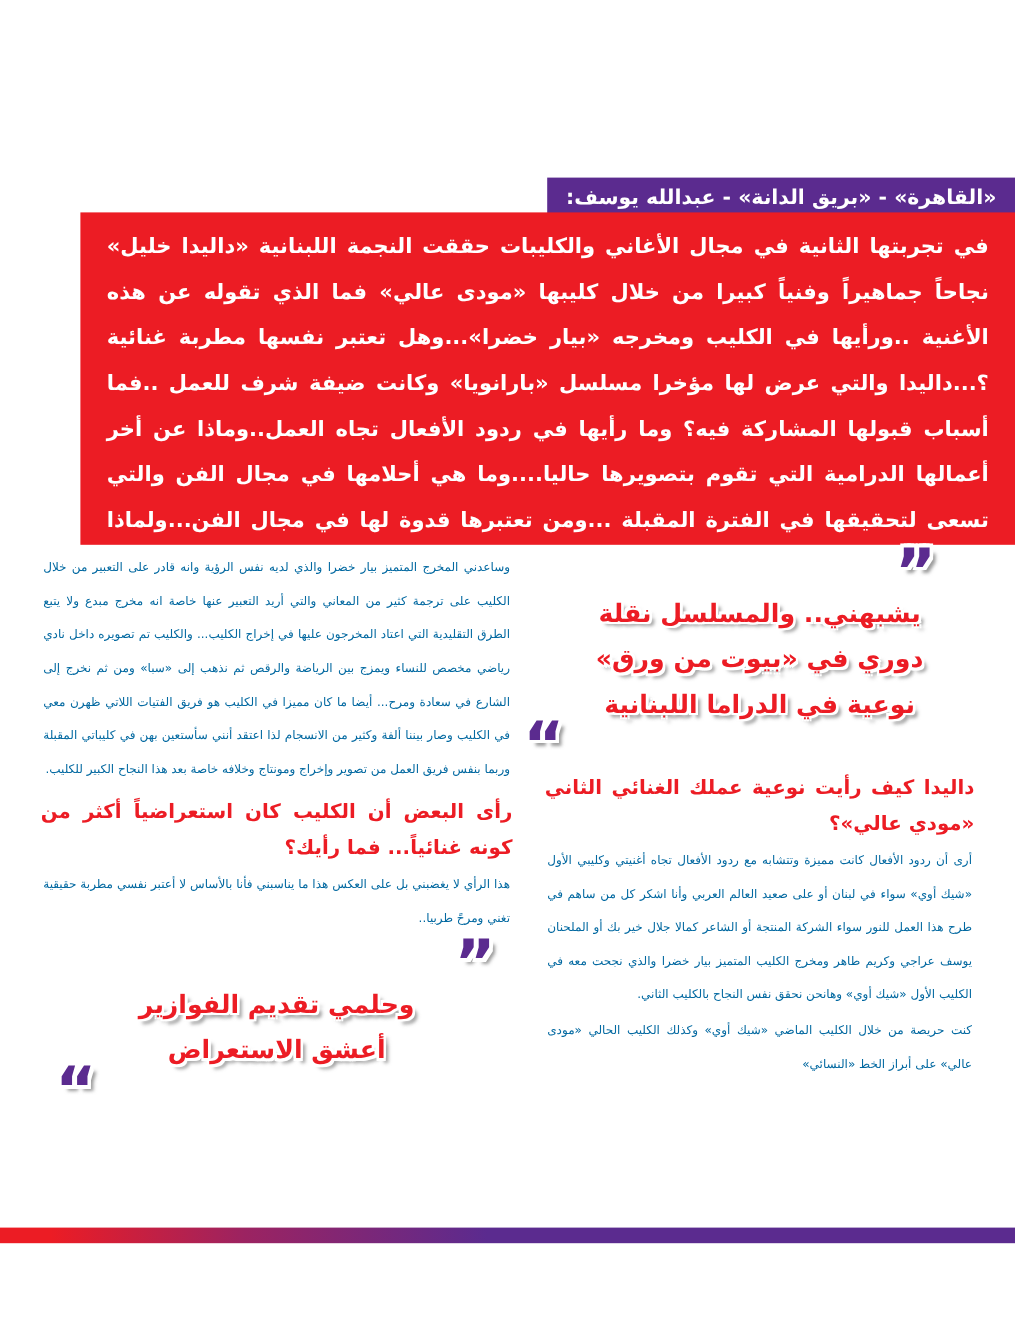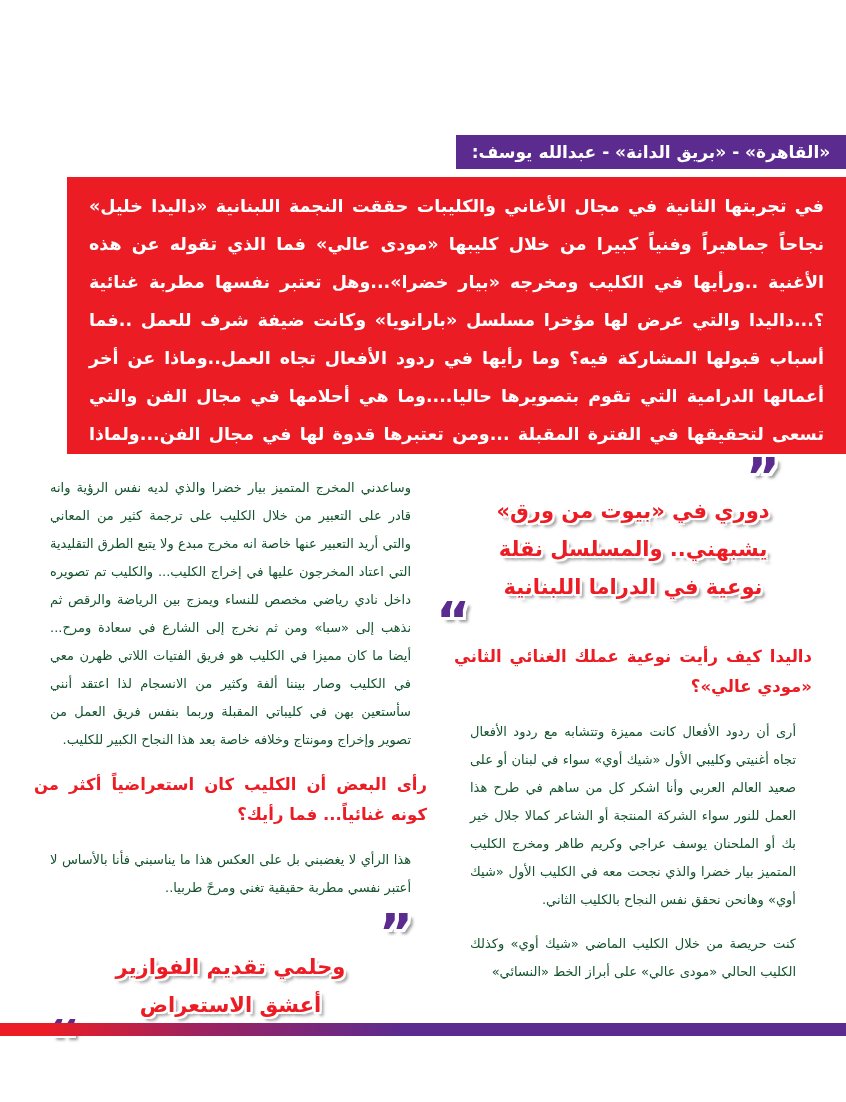--- a/index.html
+++ b/index.html
@@ -7,21 +7,21 @@
     position:relative;
     width:846px;height:1102px;
     margin:0 auto;
     background:#ffffff;
     overflow:hidden;
     font-family:"DejaVu Sans",sans-serif;
     direction:rtl;
   }
   
   .byline-bar{
-    position:absolute;top:135px;left:456px;width:390px;height:34px;
+    position:absolute;top:148px;left:456px;width:390px;height:34px;
     background:var(--purple,#5b2b8f);
     color:#ffffff;font-weight:bold;font-size:17px;line-height:34px;
     text-align:center;
   }
   
   .intro-box{
     position:absolute;top:177px;left:67px;width:779px;height:277px;
     background:var(--red,#ec1c24);
     box-sizing:border-box;
     padding:10px 22px 0 22px;
@@ -30,22 +30,22 @@
     overflow:hidden;
   }
   
   .columns{
     position:absolute;top:458px;left:34px;width:778px;height:565px;
     display:flex;gap:27px;
   }
   .col-right{width:358px;flex:0 0 358px;}
   .col-left{flex:1;}
   .body-text{
-    color:#14532d;font-size:13px;line-height:28px;text-align:justify;
-    margin:16px;
+    color:#0369a1;font-size:10px;line-height:28px;text-align:justify;
+    margin:2px;
   }
   .question{
     color:var(--red,#ec1c24);font-weight:bold;
     font-size:16.5px;line-height:30px;text-align:justify;
     margin:6px 0 0 0;
   }
   
   .pq-text{
     color:var(--red,#ec1c24);font-weight:bold;
     font-size:21px;line-height:38px;text-align:center;
@@ -87,22 +87,22 @@
 
   <div class="intro-box">
     <span>في تجربتها الثانية في مجال الأغاني والكليبات حققت النجمة اللبنانية «داليدا خليل» نجاحاً جماهيراً وفنياً كبيرا من خلال كليبها «مودى عالي» فما الذي تقوله عن هذه الأغنية ..ورأيها في الكليب ومخرجه «بيار خضرا»...وهل تعتبر نفسها مطربة غنائية ؟...داليدا والتي عرض لها مؤخرا مسلسل «بارانويا» وكانت ضيفة شرف للعمل ..فما أسباب قبولها المشاركة فيه؟ وما رأيها في ردود الأفعال تجاه العمل..وماذا عن أخر أعمالها الدرامية التي تقوم بتصويرها حاليا....وما هي أحلامها في مجال الفن والتي تسعى لتحقيقها في الفترة المقبلة ...ومن تعتبرها قدوة لها في مجال الفن...ولماذا تحرص على أن تكون حياتها الشخصية بعيدة عن الإعلام والأضواء..هذا وغيره من الأمور نتناولها من خلال السطور التالية..</span>
   </div>
 
   <div class="columns">
 
     <div class="col-right">
       <div class="pull-quote-right">
         <div class="qmark close">”</div>
+        <div class="pq-text">يشبهني.. والمسلسل نقلة</div>
         <div class="pq-text">دوري في «بيوت من ورق»</div>
-        <div class="pq-text">يشبهني.. والمسلسل نقلة</div>
         <div class="pq-text">نوعية في الدراما اللبنانية</div>
         <div class="qmark open">“</div>
       </div>
       <p class="question">داليدا كيف رأيت نوعية عملك الغنائي الثاني «مودي عالي»؟</p>
       <p class="body-text">أرى أن ردود الأفعال كانت مميزة وتتشابه مع ردود الأفعال تجاه أغنيتي وكليبي الأول «شيك أوي» سواء في لبنان أو على صعيد العالم العربي وأنا اشكر كل من ساهم في طرح هذا العمل للنور سواء الشركة المنتجة أو الشاعر كمالا جلال خير بك أو الملحنان يوسف عراجي وكريم طاهر ومخرج الكليب المتميز بيار خضرا والذي نجحت معه في الكليب الأول «شيك أوي» وهانحن نحقق نفس النجاح بالكليب الثاني.</p>
       <p class="body-text">كنت حريصة من خلال الكليب الماضي «شيك أوي» وكذلك الكليب الحالي «مودى عالي» على أبراز الخط «النسائي»</p>
     </div>
 
     <div class="col-left">
       <p class="body-text">وساعدني المخرج المتميز بيار خضرا والذي لديه نفس الرؤية وانه قادر على التعبير من خلال الكليب على ترجمة كثير من المعاني والتي أريد التعبير عنها خاصة انه مخرج مبدع ولا يتبع الطرق التقليدية التي اعتاد المخرجون عليها في إخراج الكليب... والكليب تم تصويره داخل نادي رياضي مخصص للنساء ويمزج بين الرياضة والرقص ثم نذهب إلى «سبا» ومن ثم نخرج إلى الشارع في سعادة ومرح... أيضا ما كان مميزا في الكليب هو فريق الفتيات اللاتي ظهرن معي في الكليب وصار بيننا ألفة وكثير من الانسجام لذا اعتقد أنني سأستعين بهن في كليباتي المقبلة وربما بنفس فريق العمل من تصوير وإخراج ومونتاج وخلافه خاصة بعد هذا النجاح الكبير للكليب.</p>

